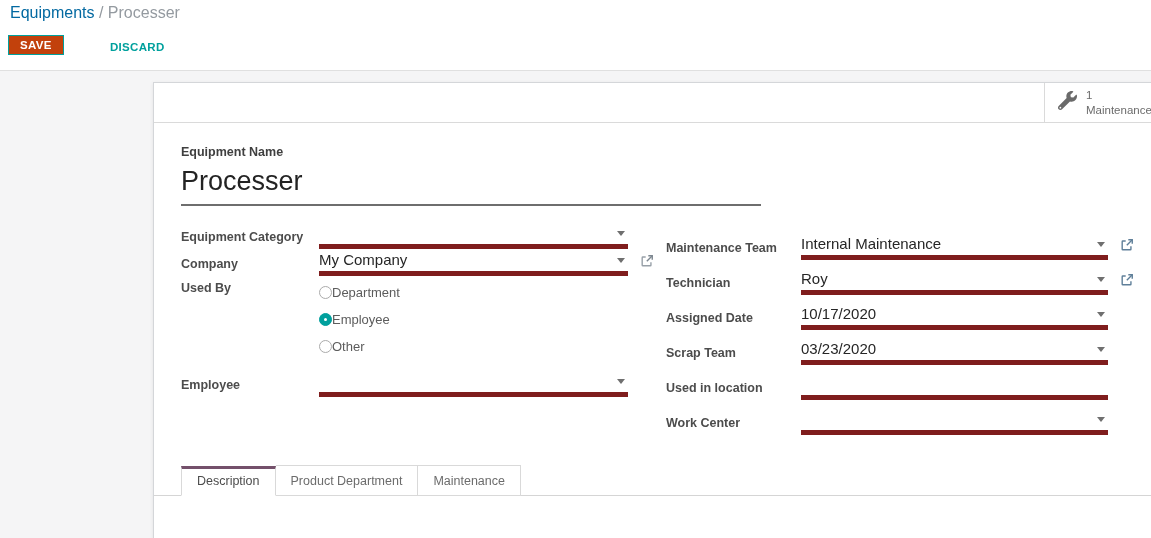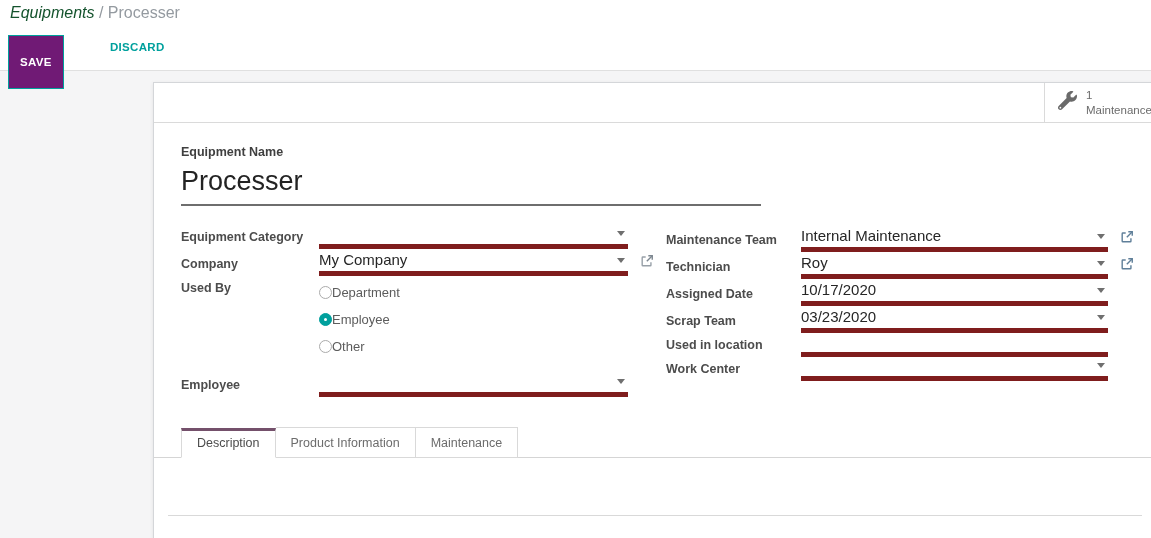--- a/index.html
+++ b/index.html
@@ -3,25 +3,25 @@
 <meta charset="utf-8">
 <style>
   * { margin:0; padding:0; box-sizing:border-box; }
   html,body { width:1151px; height:538px; overflow:hidden; }
   body { font-family:"Liberation Sans", sans-serif; background:#fff; position:relative; }
 
   
   .topbar { position:absolute; top:0; left:0; right:0; height:71px; background:#fff;
             border-bottom:1px solid #e0e0e0; z-index:3; }
   .breadcrumb { position:absolute; top:4px; left:10px; font-size:16px; }
-  .breadcrumb .bc-parent { color:#14532d; cursor:pointer;font-style:italic; }
+  .breadcrumb .bc-parent { color:#0369a1; cursor:pointer; }
   .breadcrumb .bc-sep, .breadcrumb .bc-current { color:#949aa0; }
-  .btn-save { position:absolute; top:35px; left:8px; background:#701a75; border:1px solid #00a09d;
+  .btn-save { position:absolute; top:35px; left:8px; background:#c2410c; border:1px solid #00a09d;
               color:#fff; font-family:inherit; font-size:11.5px; font-weight:bold; letter-spacing:.3px;
-              padding:20px 11px; cursor:pointer; }
+              padding:3px 11px; cursor:pointer; }
   .btn-discard { position:absolute; top:35px; left:58px; background:transparent; border:none;
               color:#00a09d; font-family:inherit; font-size:11.5px; font-weight:bold; letter-spacing:.3px;
               padding:6px 8px; cursor:pointer;margin-left:44px; }
 
   
   .content { position:absolute; top:71px; left:0; right:0; bottom:0; background:#f5f5f6; }
   .sheet { position:absolute; top:11px; left:153px; right:-2px; bottom:-2px; background:#fff;
            border:1px solid #d4d6d9; box-shadow:0 1px 4px rgba(0,0,0,.08); }
 
   
@@ -37,21 +37,21 @@
   .name-input { display:block; width:580px; font-size:27px; color:#232323; margin-top:7px;
                 padding-bottom:7px; border-bottom:2px solid #6e6e6e; cursor:text; }
 
   .form-grid { display:flex; margin-top:19px; }
   .col-left  { width:447px; }
   .col-right { width:442px; margin-left:38px; }
 
   .frow { display:flex; align-items:flex-end; min-height:24px; }
   .flabel { font-size:12.5px; font-weight:bold; color:#4c4c4c; padding-bottom:5px; }
   .col-left  .flabel { width:138px; }
-  .col-right .flabel { width:135px; }
+  .col-right .flabel { width:135px;margin-top:16px; }
   .fwidget { flex:1; position:relative; border-bottom:5px solid #7f1d1d;
              font-size:15px; color:#262626; padding:2px 20px 3px 0; min-height:21px; cursor:text; }
   .fwidget.no-caret { padding-right:0; }
   .caret { position:absolute; right:3px; bottom:8px; width:0; height:0;
            border-left:4px solid transparent; border-right:4px solid transparent;
            border-top:5px solid #6f6f6f; cursor:pointer; }
   .ext-link { position:absolute; right:-26px; bottom:3px; cursor:pointer; line-height:0; }
 
   
   .radio-block { padding:3px 0 0 0; }
@@ -214,21 +214,21 @@
               <span class="caret"></span>
             </div>
           </div>
         </div>
 
       </div>
     </div>
 
     <div class="tabbar">
       <div class="tab active">Description</div>
-      <div class="tab">Product Information</div>
+      <div class="tab">Product Department</div>
       <div class="tab">Maintenance</div>
     </div>
     <div class="tab-content">
       <div class="tab-separator"></div>
     </div>
 
   </div>
 </div>
 
 </body></html>

